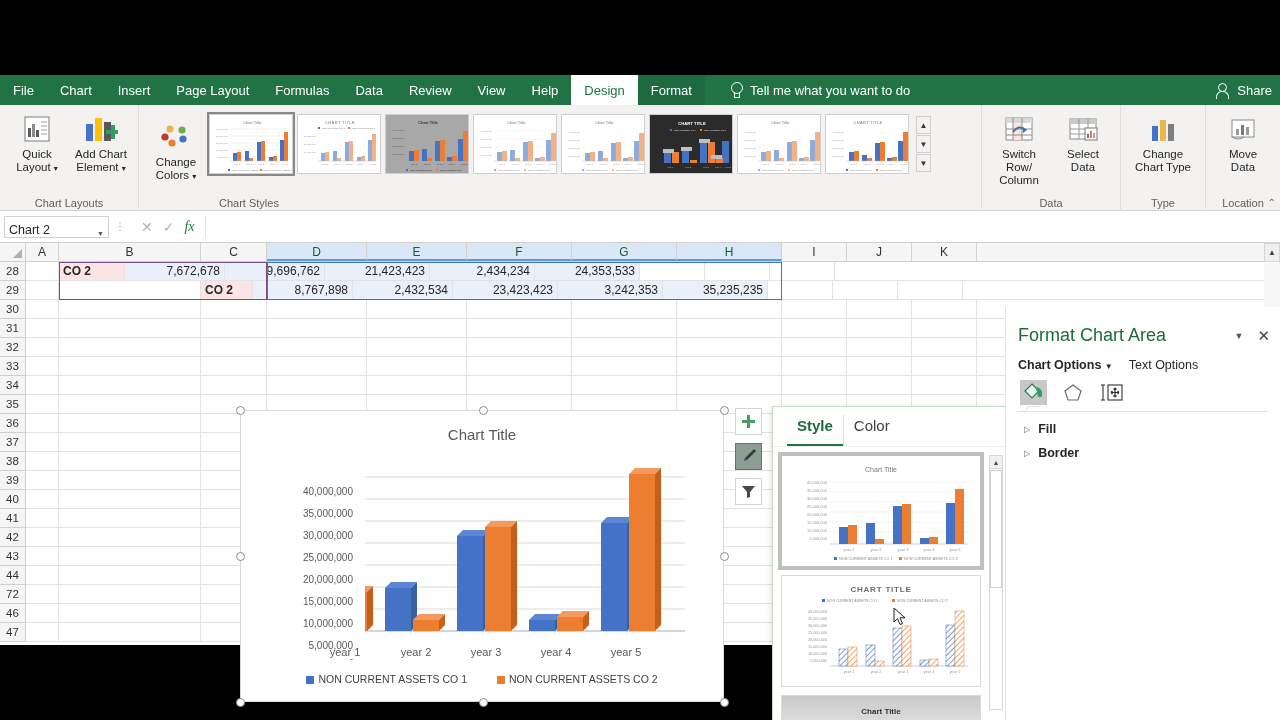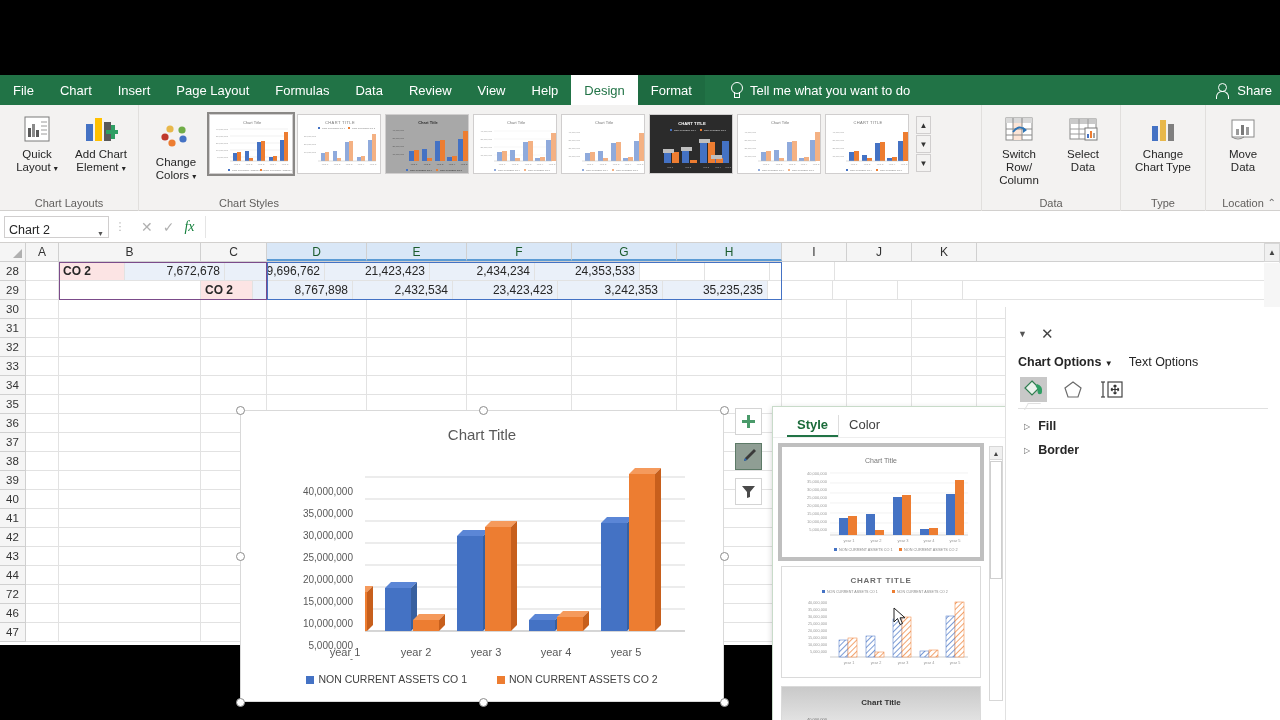--- a/index.html
+++ b/index.html
@@ -86,21 +86,21 @@
   .xlab { position:absolute; font-size:11px; color:#595959; text-align:center; }
 
   
   .sidebtns { position:absolute; left:735px; top:333px; display:flex; flex-direction:column; gap:8px; }
   .sbtn { width:27px; height:27px; background:#fff; border:1px solid #d4d4d4; display:flex; align-items:center; justify-content:center; }
   .sbtn.active { background:#8f9e94; border-color:#5d7a67; }
 
   
   .flyout { position:absolute; left:772px; top:331px; width:238px; height:322px; background:#fff; border:1px solid #c8dbc9; box-shadow:0 2px 6px rgba(0,0,0,.18); }
   .fly-tabs { display:flex; gap:0; padding:8px 14px 0; border-bottom:1px solid #eee; }
-  .fly-tab { font-size:13px; padding:2px 10px 3px; color:#404040; }
+  .fly-tab { font-size:15px; padding:2px 10px 10px; color:#404040; }
   .fly-tab.active { color:#1b6b3a; font-weight:bold; border-bottom:2.5px solid #217346; }
   .fly-tab + .fly-tab { border-left:1px solid #ddd; }
   .fly-list { position:relative; height:286px; overflow:hidden; padding:8px 6px 0 8px; }
   .stylecard { width:200px; height:112px; border:1px solid #dadada; background:#fff; margin-bottom:8px; position:relative; overflow:hidden; }
   .stylecard.sel { outline:4px solid #bfbfbf; outline-offset:-1px; }
   .stylecard.grad { background:linear-gradient(#c9c9c9,#ffffff 65%); }
   .fly-scroll { position:absolute; right:6px; top:8px; width:14px; height:255px; background:#fff; border:1px solid #d7d7d7; }
   .fly-thumbbtn { width:12px; height:13px; background:#f0f0f0; border-bottom:1px solid #d7d7d7; display:flex; align-items:center; justify-content:center; font-size:7px; color:#444; }
   .fly-thumb { position:absolute; left:0; top:14px; width:12px; height:118px; background:#fff; border:1px solid #cfcfcf; }
 
@@ -1233,20 +1233,21 @@
       </div>
     </div>
 
     <svg style="position:absolute; left:120px; top:200px;" width="14" height="20" viewBox="0 0 14 20">
       <path d="M1 1 L1 15 L4.5 11.5 L7 17.5 L9.5 16.5 L7 10.8 L12 10.8 Z" fill="#ffffff" stroke="#222" stroke-width="1"></path>
     </svg>
   </div>
 
   <div class="pane">
     <div class="pane-title">
+      <span class="t">Format Chart Area</span>
       <span class="pane-caret">▼</span>
       <span class="pane-close">✕</span>
     </div>
     <div class="pane-opts">
       <span><span class="bold">Chart Options</span> <span style="font-size:8px">▼</span></span>
       <span>Text Options</span>
     </div>
     <div class="pane-icons">
       <div class="pi sel">
         <svg width="20" height="19" viewBox="0 0 20 19">

